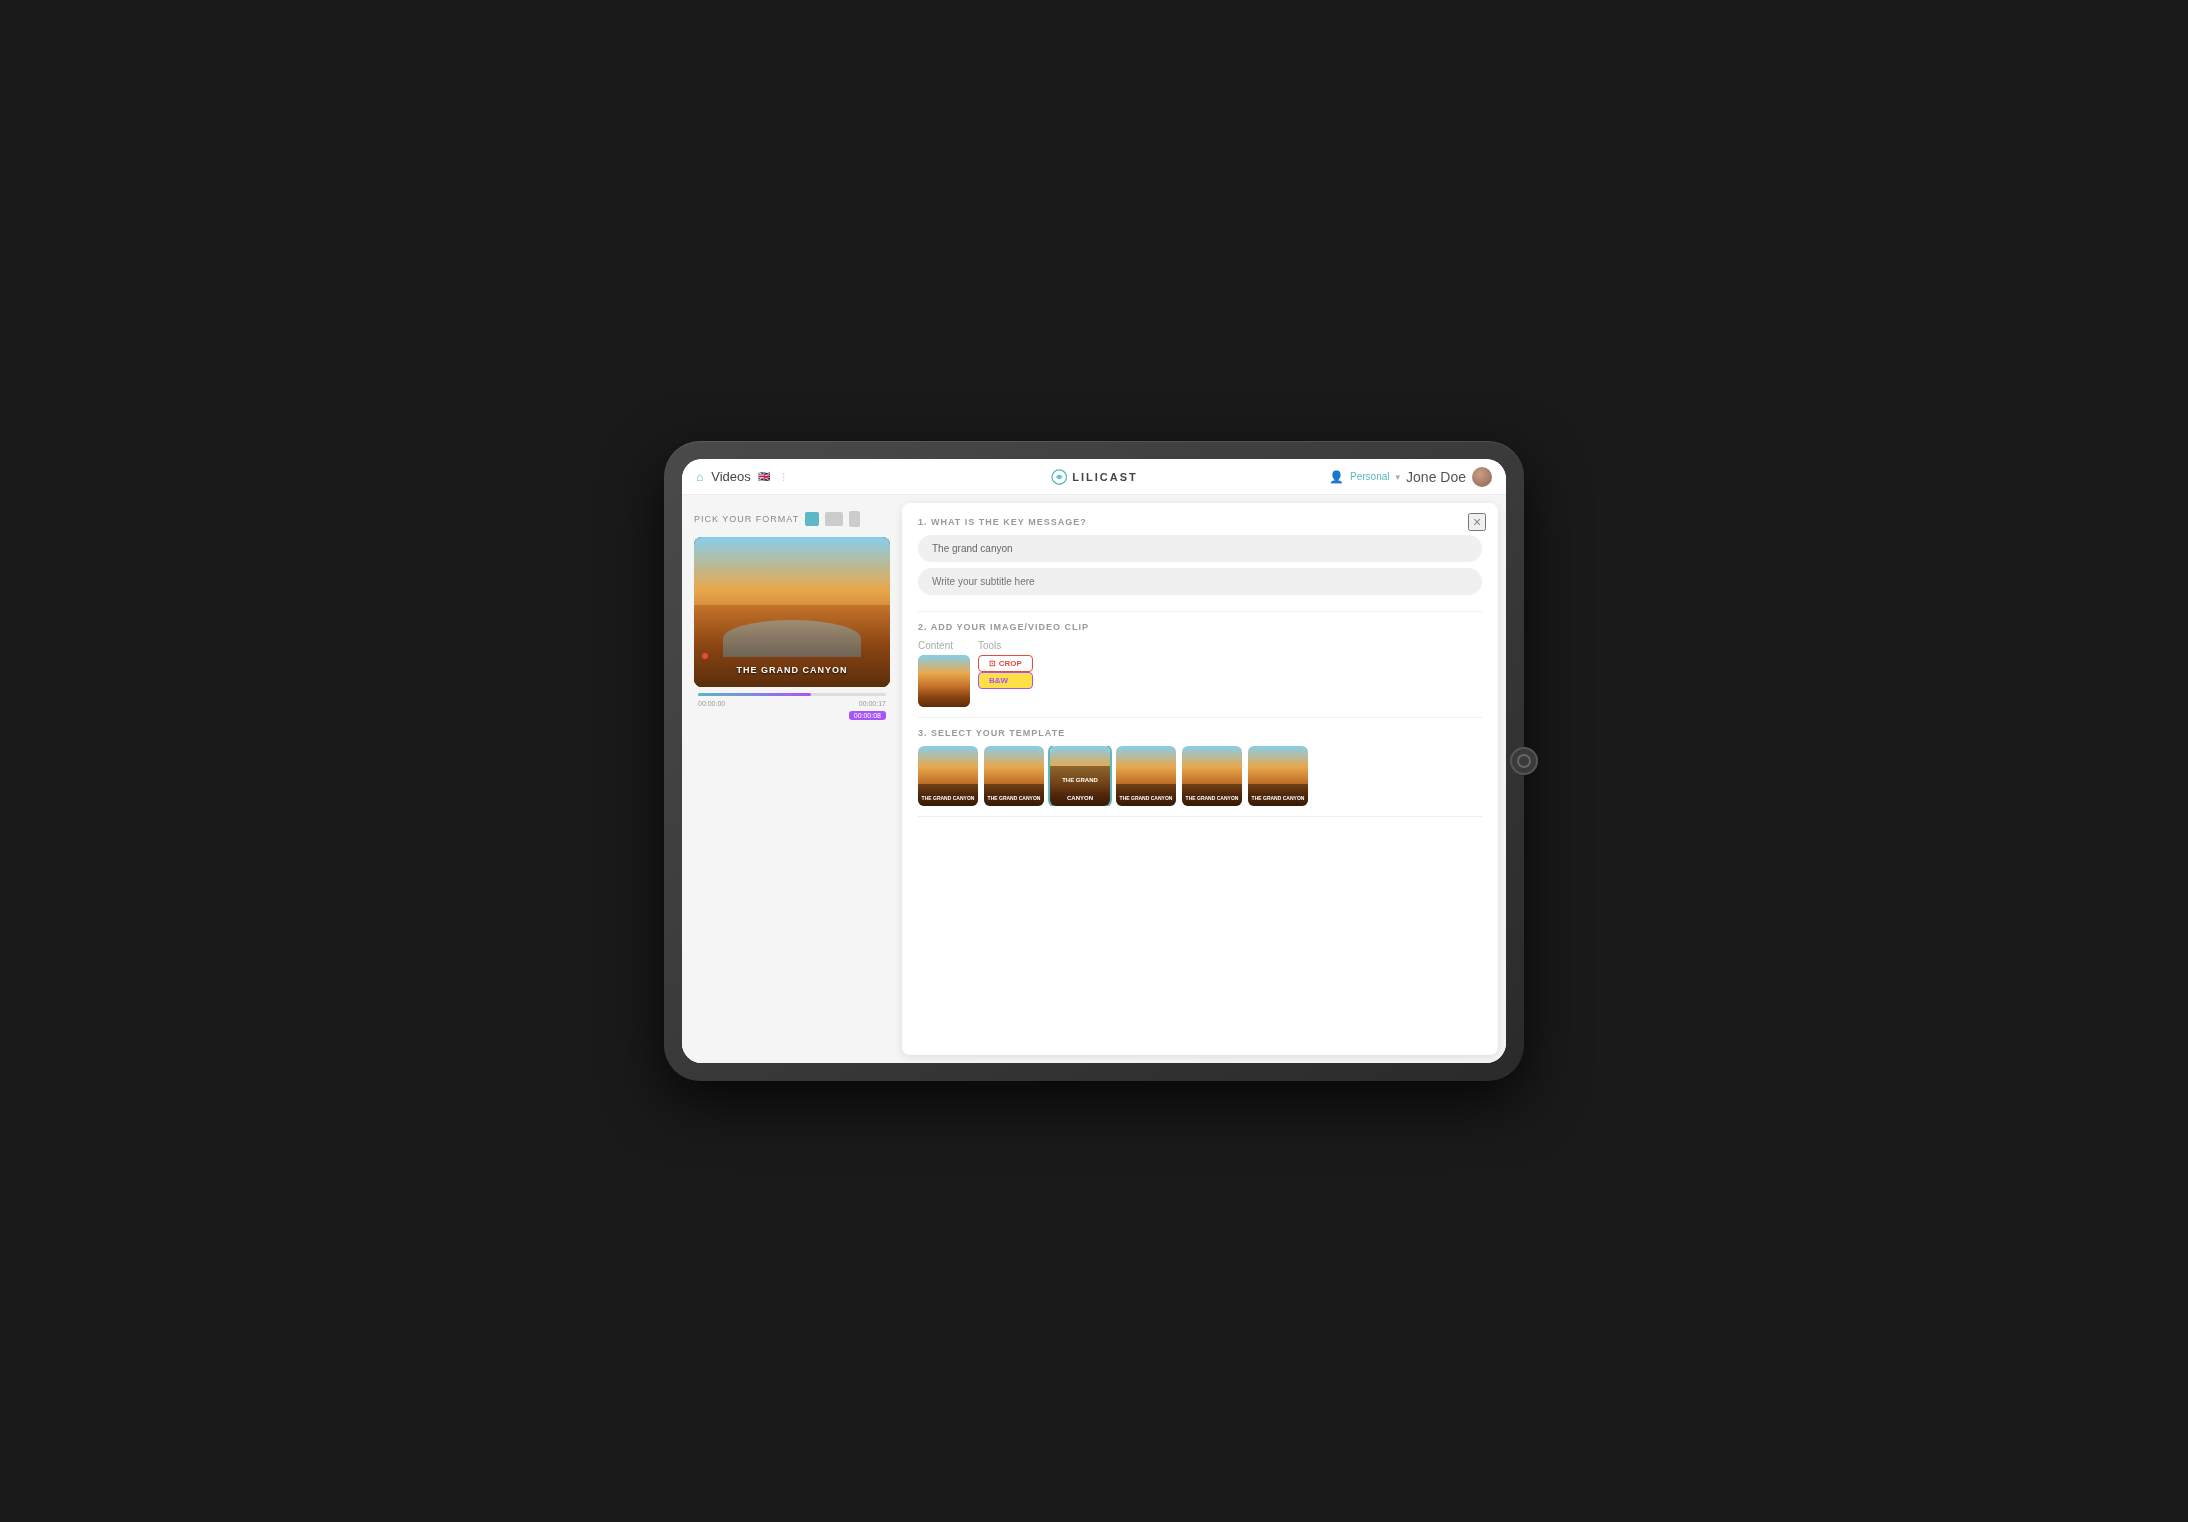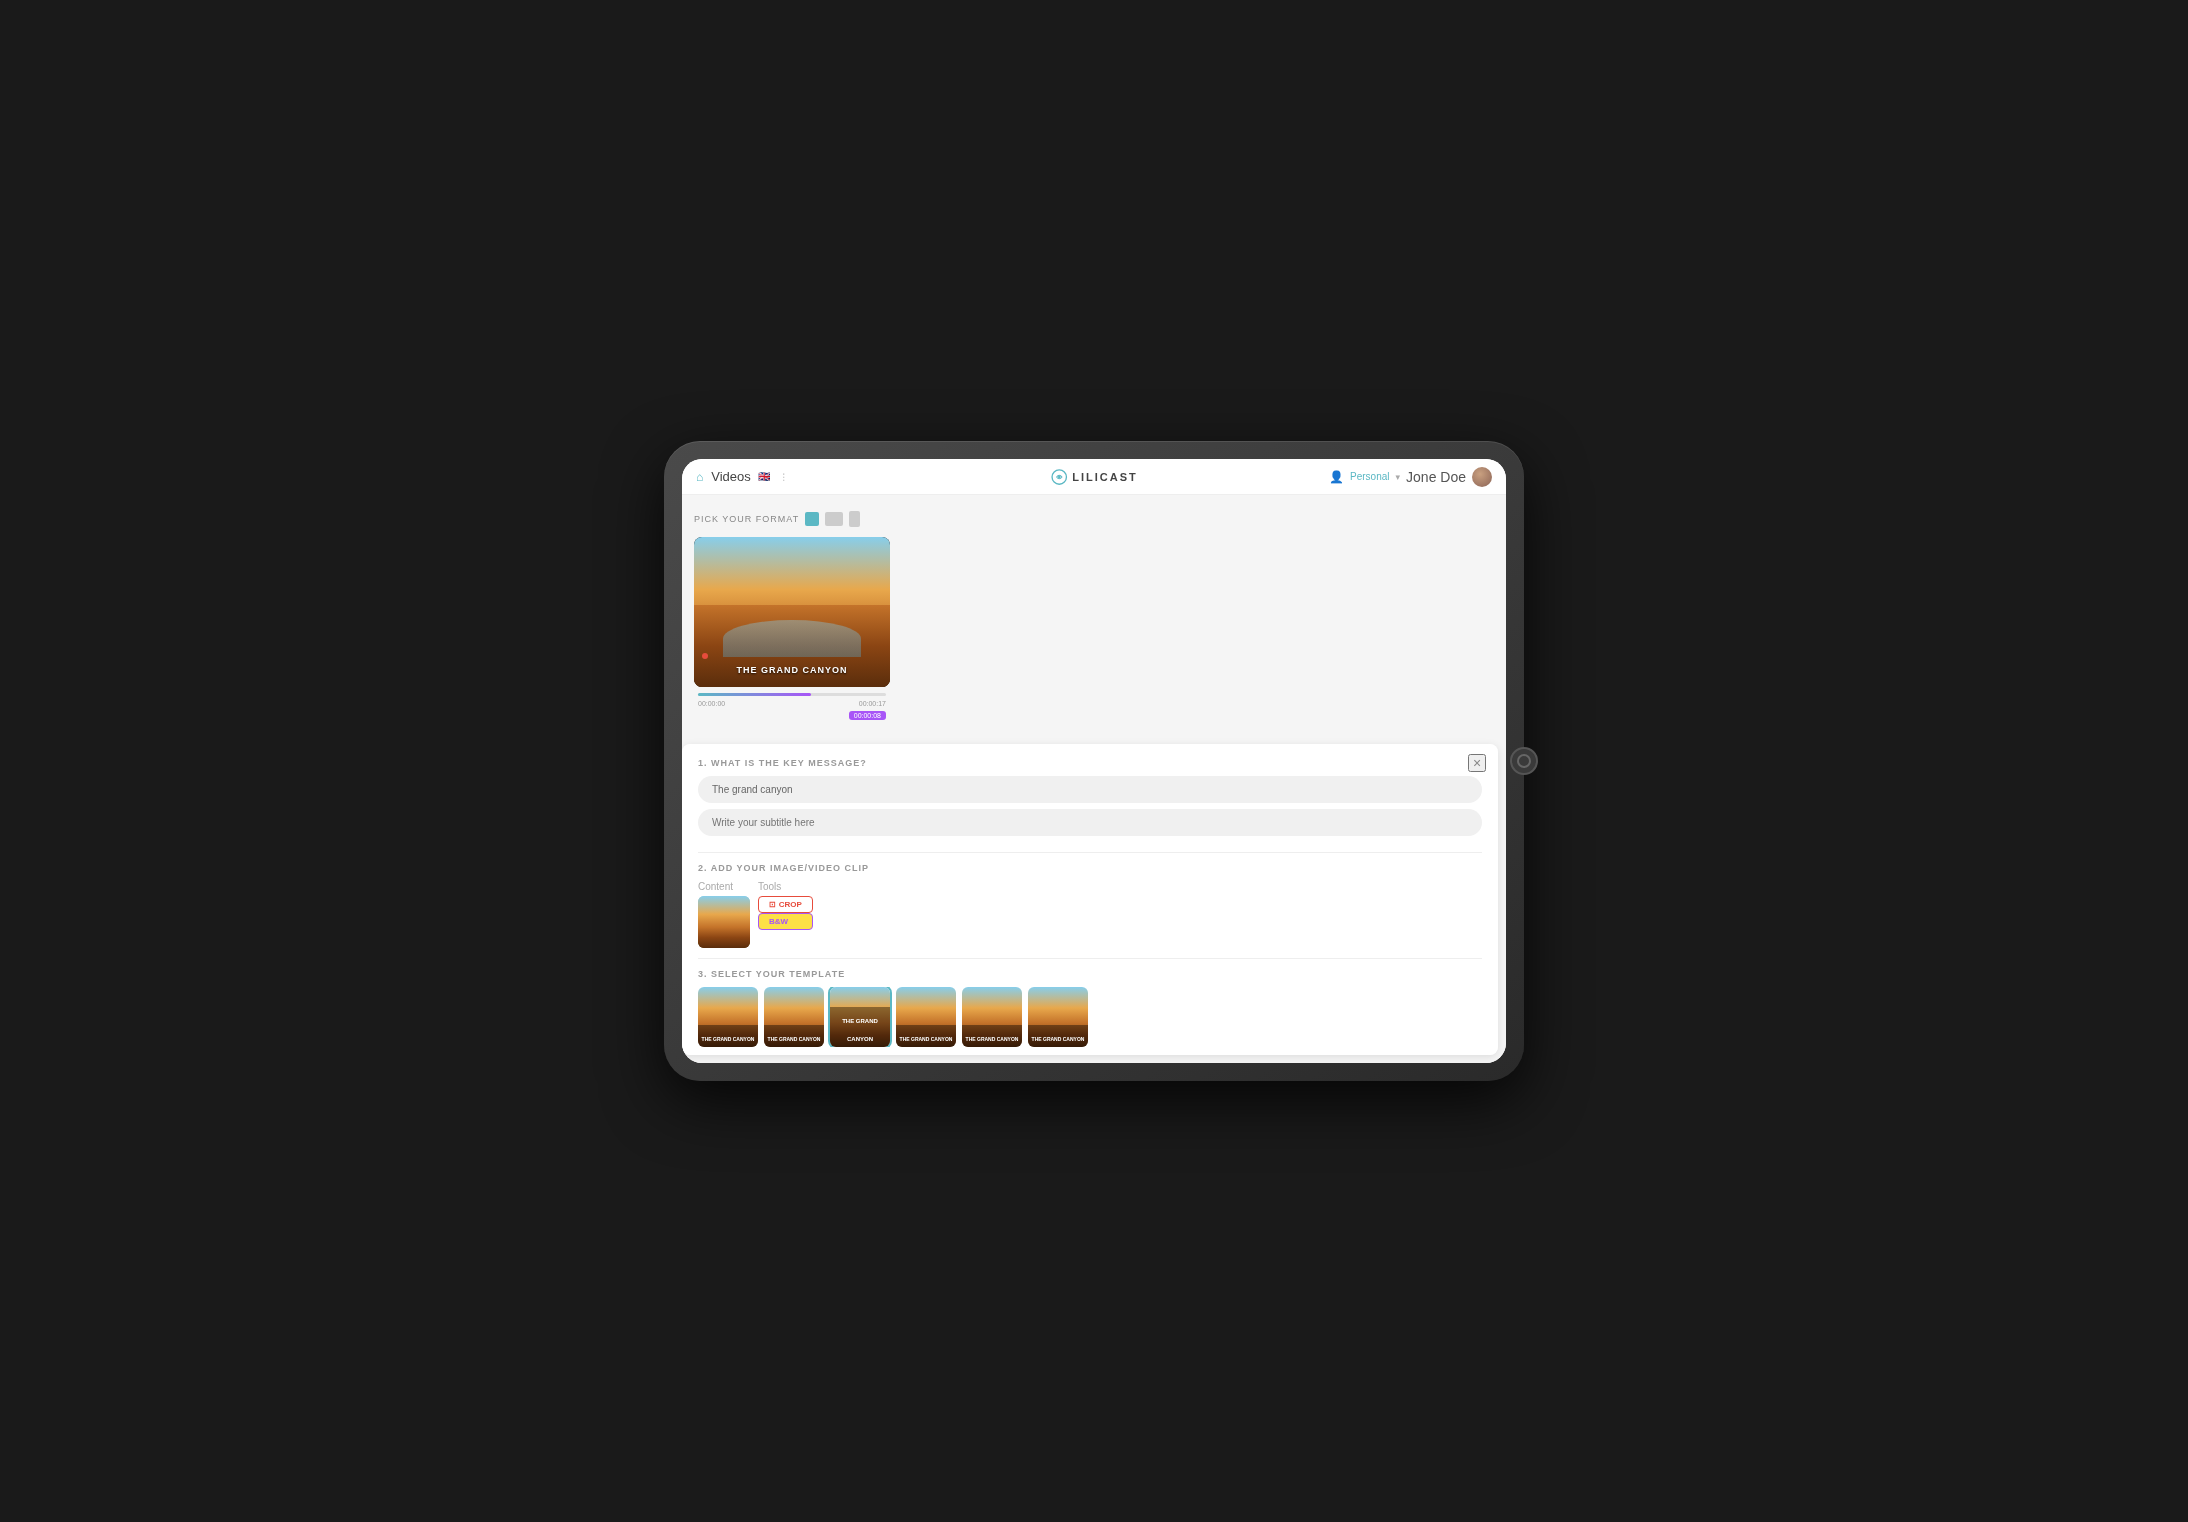--- a/index.html
+++ b/index.html
@@ -115,21 +115,20 @@
       border-radius: 50%;
       background: #888;
       overflow: hidden;
     }
 
     
     .main-content {
       display: flex;
       height: calc(100% - 36px);
       background: #f5f5f5;
-      flex-direction: column;
     }
 
     
     .left-panel {
       width: 220px;
       padding: 16px 12px;
       background: #f5f5f5;
       flex-shrink: 0;
     }
 

